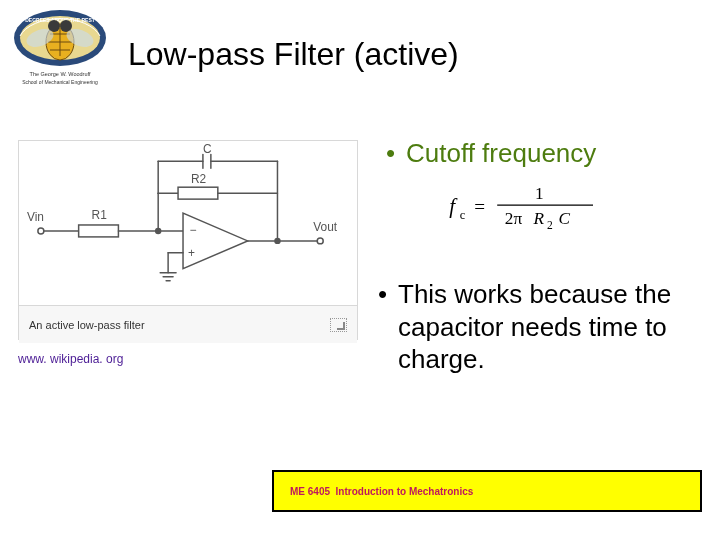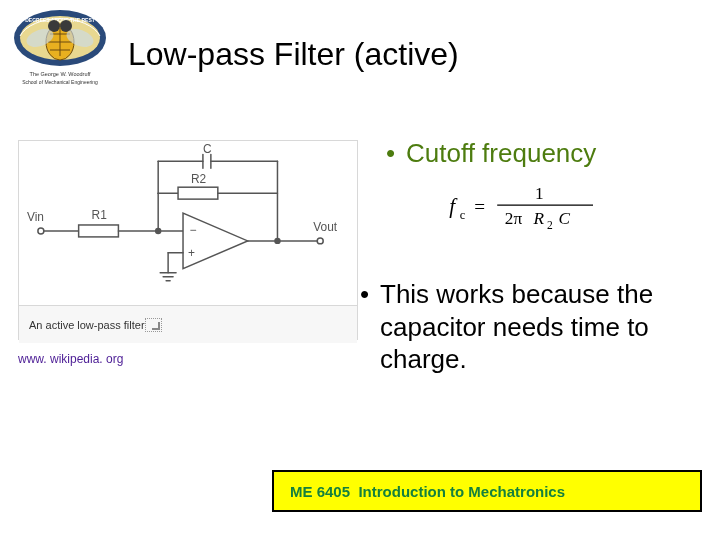--- a/index.html
+++ b/index.html
@@ -39,20 +39,21 @@
     width: 100%;
     height: 160px;
     background: #fff;
   }
   .circuit-caption-row {
     border-top: 1px solid #d8d8d8;
     background: #f7f7f7;
     height: 38px;
     display: flex;
     align-items: center;
+    justify-content: space-between;
     padding: 0 10px;
   }
   .circuit-caption {
     font-size: 11px;
     color: #333;
   }
   .enlarge-icon {
     width: 17px;
     height: 14px;
     border: 1px dotted #999;
@@ -90,43 +91,43 @@
     top: 0;
   }
   .formula {
     position: absolute;
     left: 440px;
     top: 184px;
     height: 46px;
   }
   .bullet2 {
     position: absolute;
-    left: 380px;
+    left: 398px;
     top: 278px;
     font-size: 26px;
     color: #000;
     line-height: 1.25;
     width: 300px;
   }
   .footer {
     position: absolute;
     left: 272px;
     bottom: 28px;
     width: 430px;
     height: 42px;
     background: #ffff00;
     border: 2px solid #000;
     display: flex;
     align-items: center;
     padding-left: 16px;
   }
   .footer-text {
-    font-size: 15px;
+    font-size: 10px;
     font-weight: bold;
-    color: #15803d;
+    color: #be185d;
   }
 </style>
 </head>
 <body>
 
 <div class="logo">
   <svg viewBox="0 0 100 90">
     <ellipse cx="50" cy="30" rx="46" ry="28" fill="#2a4a7a"></ellipse>
     <ellipse cx="50" cy="30" rx="40" ry="22" fill="#e8d890"></ellipse>
     <path d="M 10 28 A 42 25 0 0 1 90 28" fill="none" stroke="#fff" stroke-width="1"></path>

